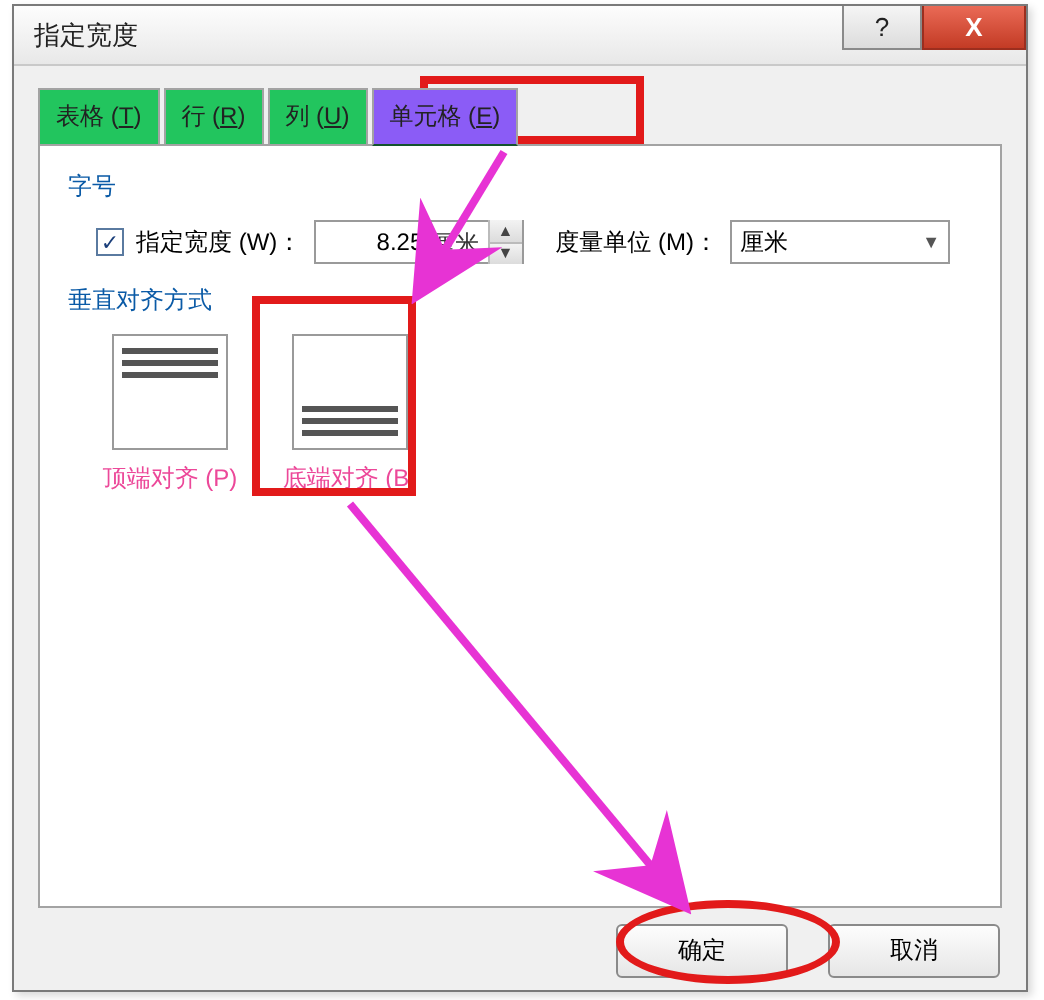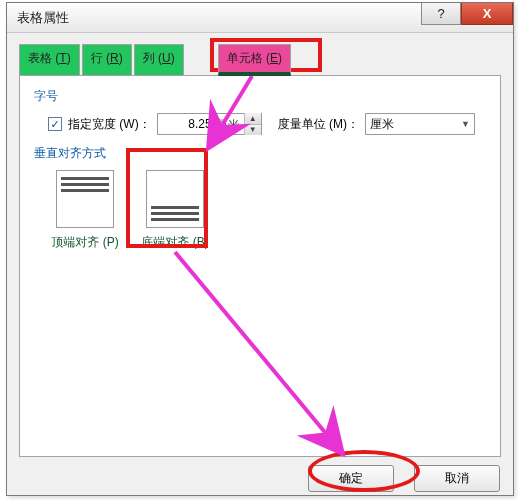--- a/index.html
+++ b/index.html
@@ -72,25 +72,24 @@
   .tab {
     padding: 5px 8px;
     border: 1px solid #a3a3a3;
     background: #22c55e;
     border-bottom: none;
     margin-right: 2px;
     font-size: 12px;
     color: #222;
   }
   .tab.active {
-    background: #ec4899;
-    border-bottom: 4px solid #14532d;
+    background: #8b5cf6;
+    border-bottom: 1px solid #14532d;
     position: relative;
     z-index: 2;
-    margin-left: 32px;
   }
   .tab .hotkey { text-decoration: underline; }
   .pane {
     border: 1px solid #a3a3a3;
     background: #fff;
     height: 382px;
     padding: 12px 14px;
     position: relative;
   }
   .sect-label {
@@ -187,21 +186,21 @@
     box-shadow: 0 0 0 1px #cde6ff inset;
     background: #eaf3fc;
   }
   .align-lines {
     display:flex; flex-direction:column; gap:3px;
   }
   .align-lines .line {
     height: 3px;
     background:#555;
   }
-  .cap { font-size: 12px; color: #14532d; }
+  .cap { font-size: 12px; color: #ec4899; }
   .options-btn, .std-btn {
     border: 1px solid #8a8a8a;
     background: linear-gradient(#fdfdfd,#e6e6e6);
     padding: 4px 10px;
     font-size: 12px;
     border-radius: 3px;
   }
   .options-btn {
     position: absolute;
     right: 12px; bottom: 10px;
@@ -230,21 +229,21 @@
     left: 0; top: 0;
     width: 522px; height: 500px;
     pointer-events: none;
   }
 </style>
 </head>
 <body>
 
 <div class="window">
   <div class="titlebar">
-    <span class="title">表格属性</span>
+    <span class="title">指定宽度</span>
     <div class="win-btns">
       <div class="win-btn">
           <span>?</span>
         </div>
       <div class="win-btn close">
           <span>X</span>
         </div>
     </div>
   </div>
 

